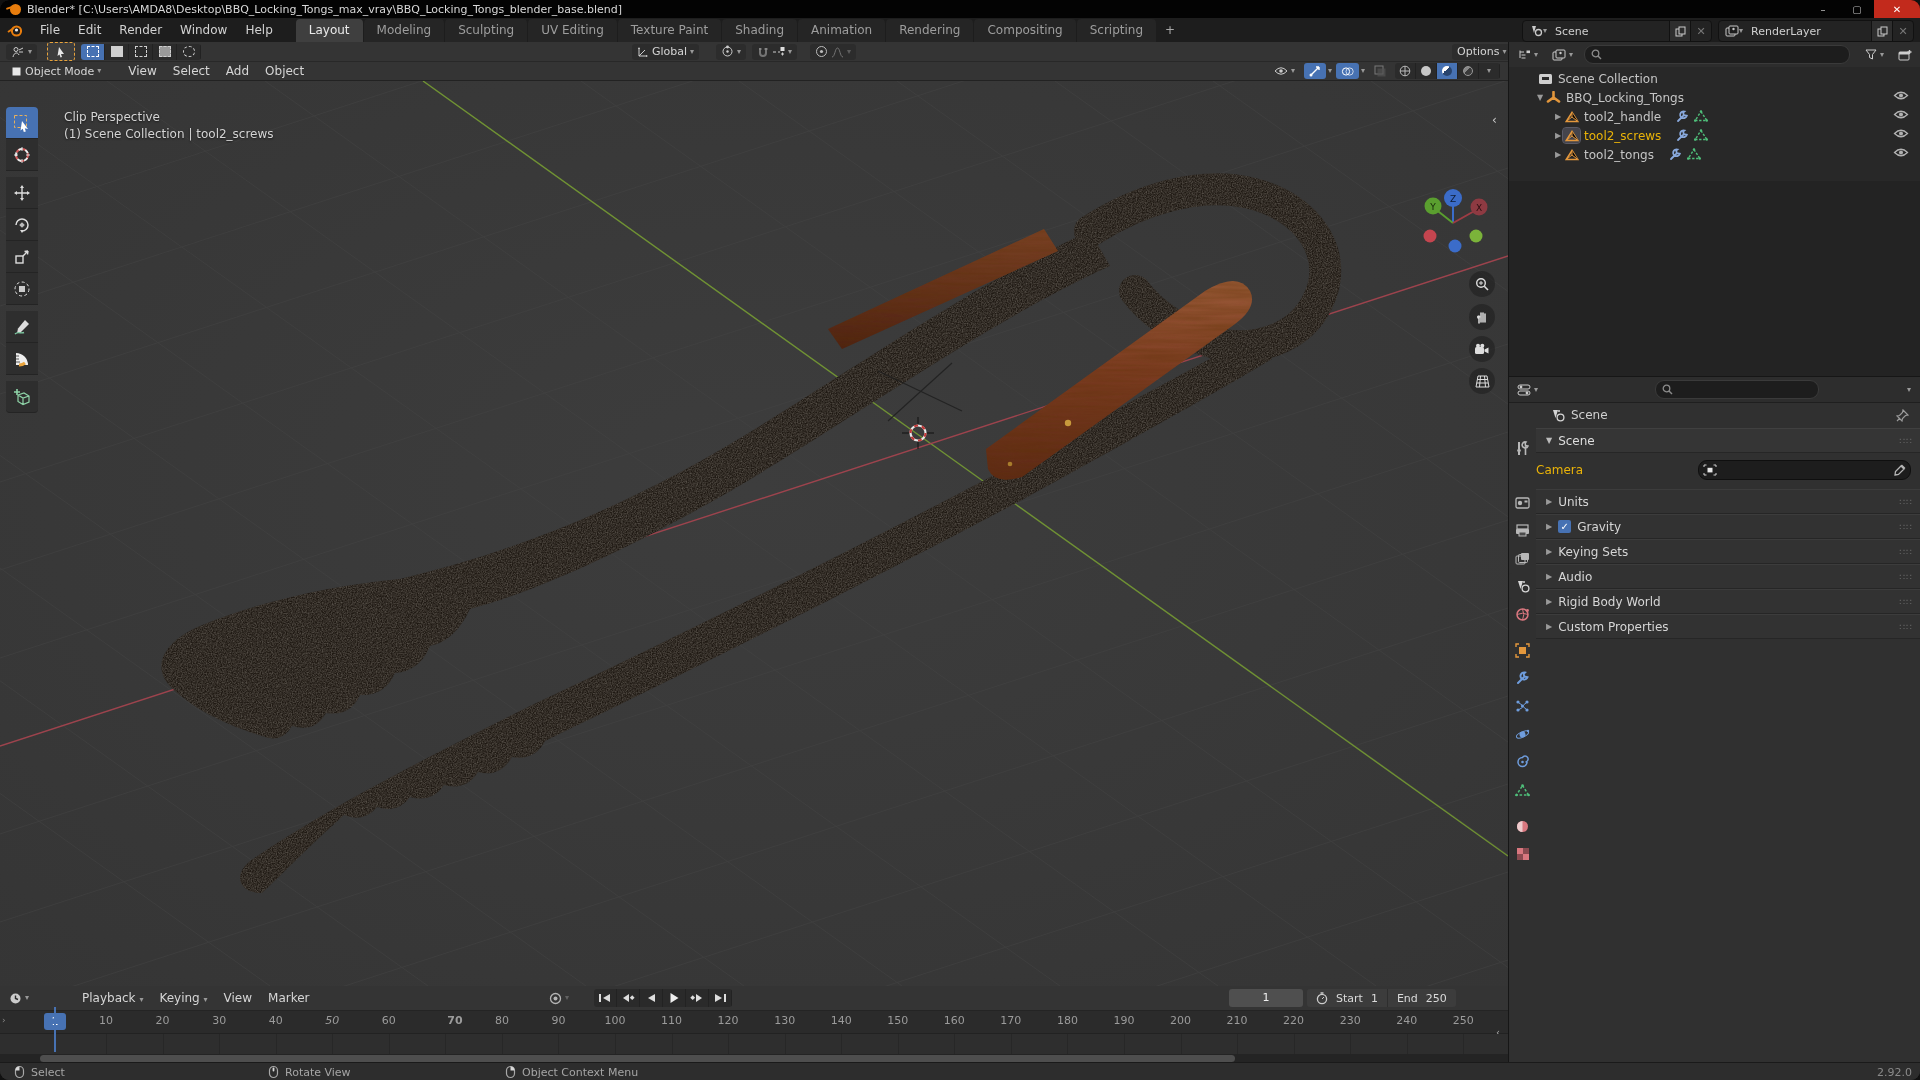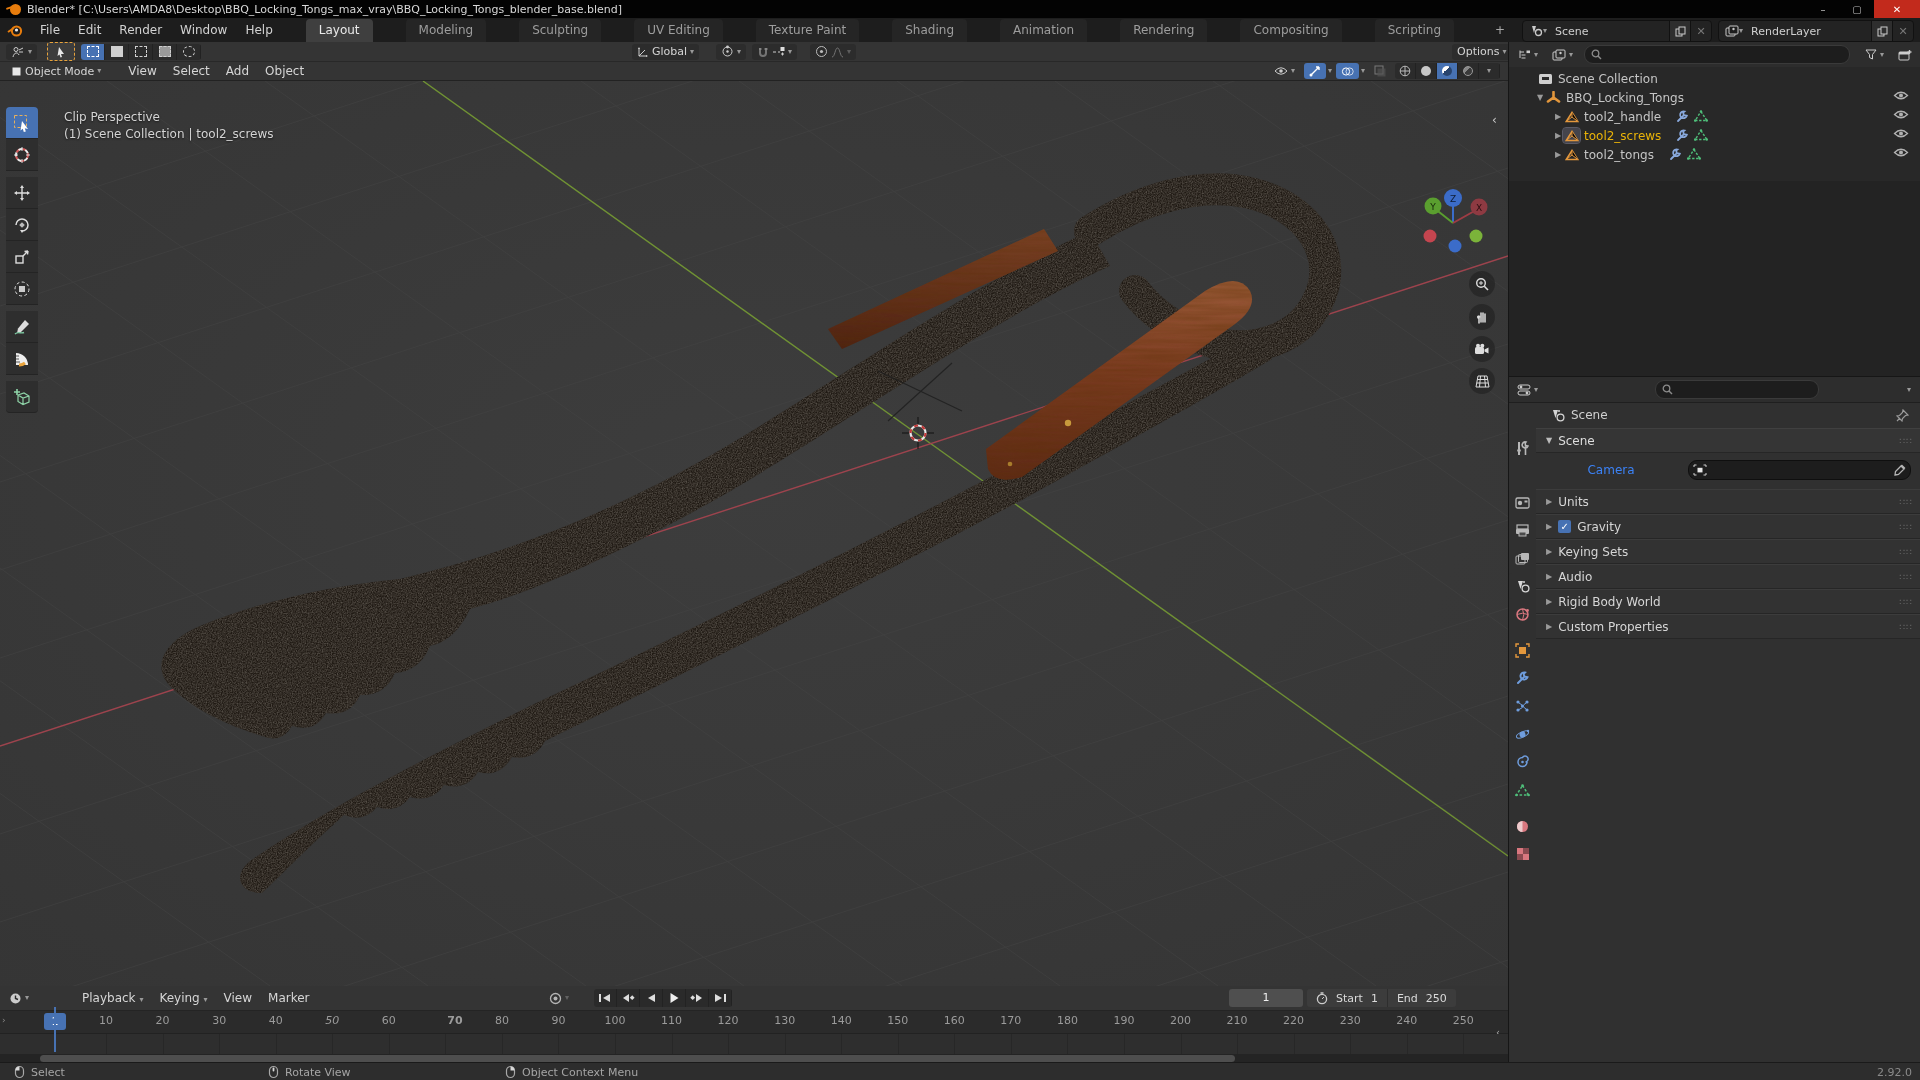--- a/index.html
+++ b/index.html
@@ -1,31 +1,31 @@
 <!DOCTYPE html>
 <html><head>
 <meta charset="utf-8">
 <style>
   html,body{margin:0;padding:0;background:#111;}
   #app{position:relative;width:1920px;height:1080px;overflow:hidden;
        font-family:"DejaVu Sans",sans-serif;font-size:12px;color:#c9c9c9;
-       background:#2a2a2a;-webkit-font-smoothing:antialiased;}
+       background:#2a2a2a;border-radius:9px;-webkit-font-smoothing:antialiased;}
   .abs{position:absolute;}
   
   #titlebar{left:0;top:0;width:1920px;height:18px;background:#030303;display:flex;align-items:center;}
   #titlebar .logo{width:11px;height:11px;border-radius:50%;background:#e87d0d;margin:0 6px 0 10px;position:relative;}
   #titlebar .logo:after{content:"";position:absolute;left:-4px;top:3px;width:6px;height:2px;background:#e87d0d;border-radius:2px;transform:rotate(-20deg);}
   #titlebar .ttext{font-size:11px;color:#d8d8d8;white-space:nowrap;}
   .wbtn{width:34px;height:18px;display:flex;align-items:center;justify-content:center;color:#bbb;font-size:10px;}
   #win-close{background:#c22a1c;color:#fff;width:46px;}
   
   #topbar{left:0;top:18px;width:1920px;height:24px;background:#1d1d1d;border-bottom:1px solid #141414;display:flex;align-items:center;}
   #blogo{width:16px;height:14px;margin:0 8px 0 7px;}
   .menu-item{padding:0 9px;height:24px;line-height:24px;color:#d2d2d2;}
-  #tabs{display:flex;margin-left:24px;height:24px;align-items:flex-end;gap:32px;}
+  #tabs{display:flex;margin-left:14px;height:24px;align-items:flex-end;}
   .tab{padding:0 13px;height:23px;line-height:23px;background:#252525;color:#9d9d9d;border-radius:4px 4px 0 0;margin-right:1px;font-size:12px;}
   .tab.active{background:#3f3f3f;color:#e9e9e9;}
   .tab.plus{background:transparent;color:#a9a9a9;padding:0 8px;}
   .idblock{position:absolute;top:2px;height:20px;background:#232323;border:1px solid #111;border-radius:4px;display:flex;align-items:center;font-size:11px;color:#cfcfcf;}
   .idblock .ibtn{width:20px;height:20px;display:flex;align-items:center;justify-content:center;background:#2e2e2e;border-left:1px solid #111;}
   .idblock .ix{background:transparent;color:#777;}
   .idblock .lbl{padding:0 8px;flex:1;}
   
   #toolrow{left:0;top:42px;width:1508px;height:19px;background:#343434;border-bottom:1px solid #282828;display:flex;align-items:center;}
   #vphead{left:0;top:62px;width:1508px;height:18px;background:#343434;border-bottom:1px solid #222;display:flex;align-items:center;}
@@ -69,21 +69,21 @@
   
   #properties{left:1508px;top:376px;width:412px;height:686px;background:#303030;border-left:1px solid #161616;border-top:1px solid #161616;}
   #prop-head{height:25px;background:#2d2d2d;display:flex;align-items:center;border-bottom:1px solid #1f1f1f;}
   .ptab{position:absolute;left:0;width:27px;height:26px;display:flex;align-items:center;justify-content:center;border-radius:3px 0 0 3px;}
   .ptab.on{background:#303030;}
   #prop-content{position:absolute;left:27px;top:25px;width:385px;height:661px;}
   .bcrumb{height:26px;display:flex;align-items:center;gap:6px;padding-left:14px;color:#d0d0d0;position:relative;}
   .panelhead{height:23px;display:flex;align-items:center;gap:6px;padding-left:10px;background:#353535;border-top:1px solid #404040;border-bottom:1px solid #262626;color:#dedede;position:relative;}
   .panelhead .gripdots{position:absolute;right:8px;color:#6a6a6a;font-size:9px;letter-spacing:1px;}
   .prow{height:26px;display:flex;align-items:center;}
-  .prow .plabel{width:150px;text-align:center;padding-right:2px;color:#3b82f6;}
+  .prow .plabel{width:150px;text-align:left;padding-right:12px;color:#eab308;}
   .pfield{flex:1;height:18px;margin-right:10px;background:#1d1d1d;border:1px solid #0f0f0f;border-radius:9px;display:flex;align-items:center;padding:0 4px;gap:4px;}
   .cpanel{height:23px;display:flex;align-items:center;gap:6px;padding-left:10px;background:#323232;border-top:1px solid #3c3c3c;border-bottom:1px solid #262626;color:#d6d6d6;position:relative;}
   .cpanel .gripdots{position:absolute;right:8px;color:#6a6a6a;font-size:9px;letter-spacing:1px;}
   .cbx{width:13px;height:13px;background:#4772b3;border-radius:2px;color:#fff;font-size:10px;display:flex;align-items:center;justify-content:center;}
   
   #timeline{left:0;top:986px;width:1508px;height:76px;background:#2b2b2b;}
   #tl-head{height:24px;background:#343434;border-bottom:1px solid #242424;display:flex;align-items:center;position:relative;}
   #tl-ruler{position:relative;height:22px;background:#2b2b2b;border-bottom:1px solid #222;}
   .tick{position:absolute;top:3px;transform:translateX(-50%);color:#9b9b9b;font-size:11px;}
   #cur-frame-pill{position:absolute;left:44px;top:2px;width:22px;height:17px;background:#4772b3;border-radius:3px;color:#fff;text-align:center;line-height:17px;font-size:11px;}

